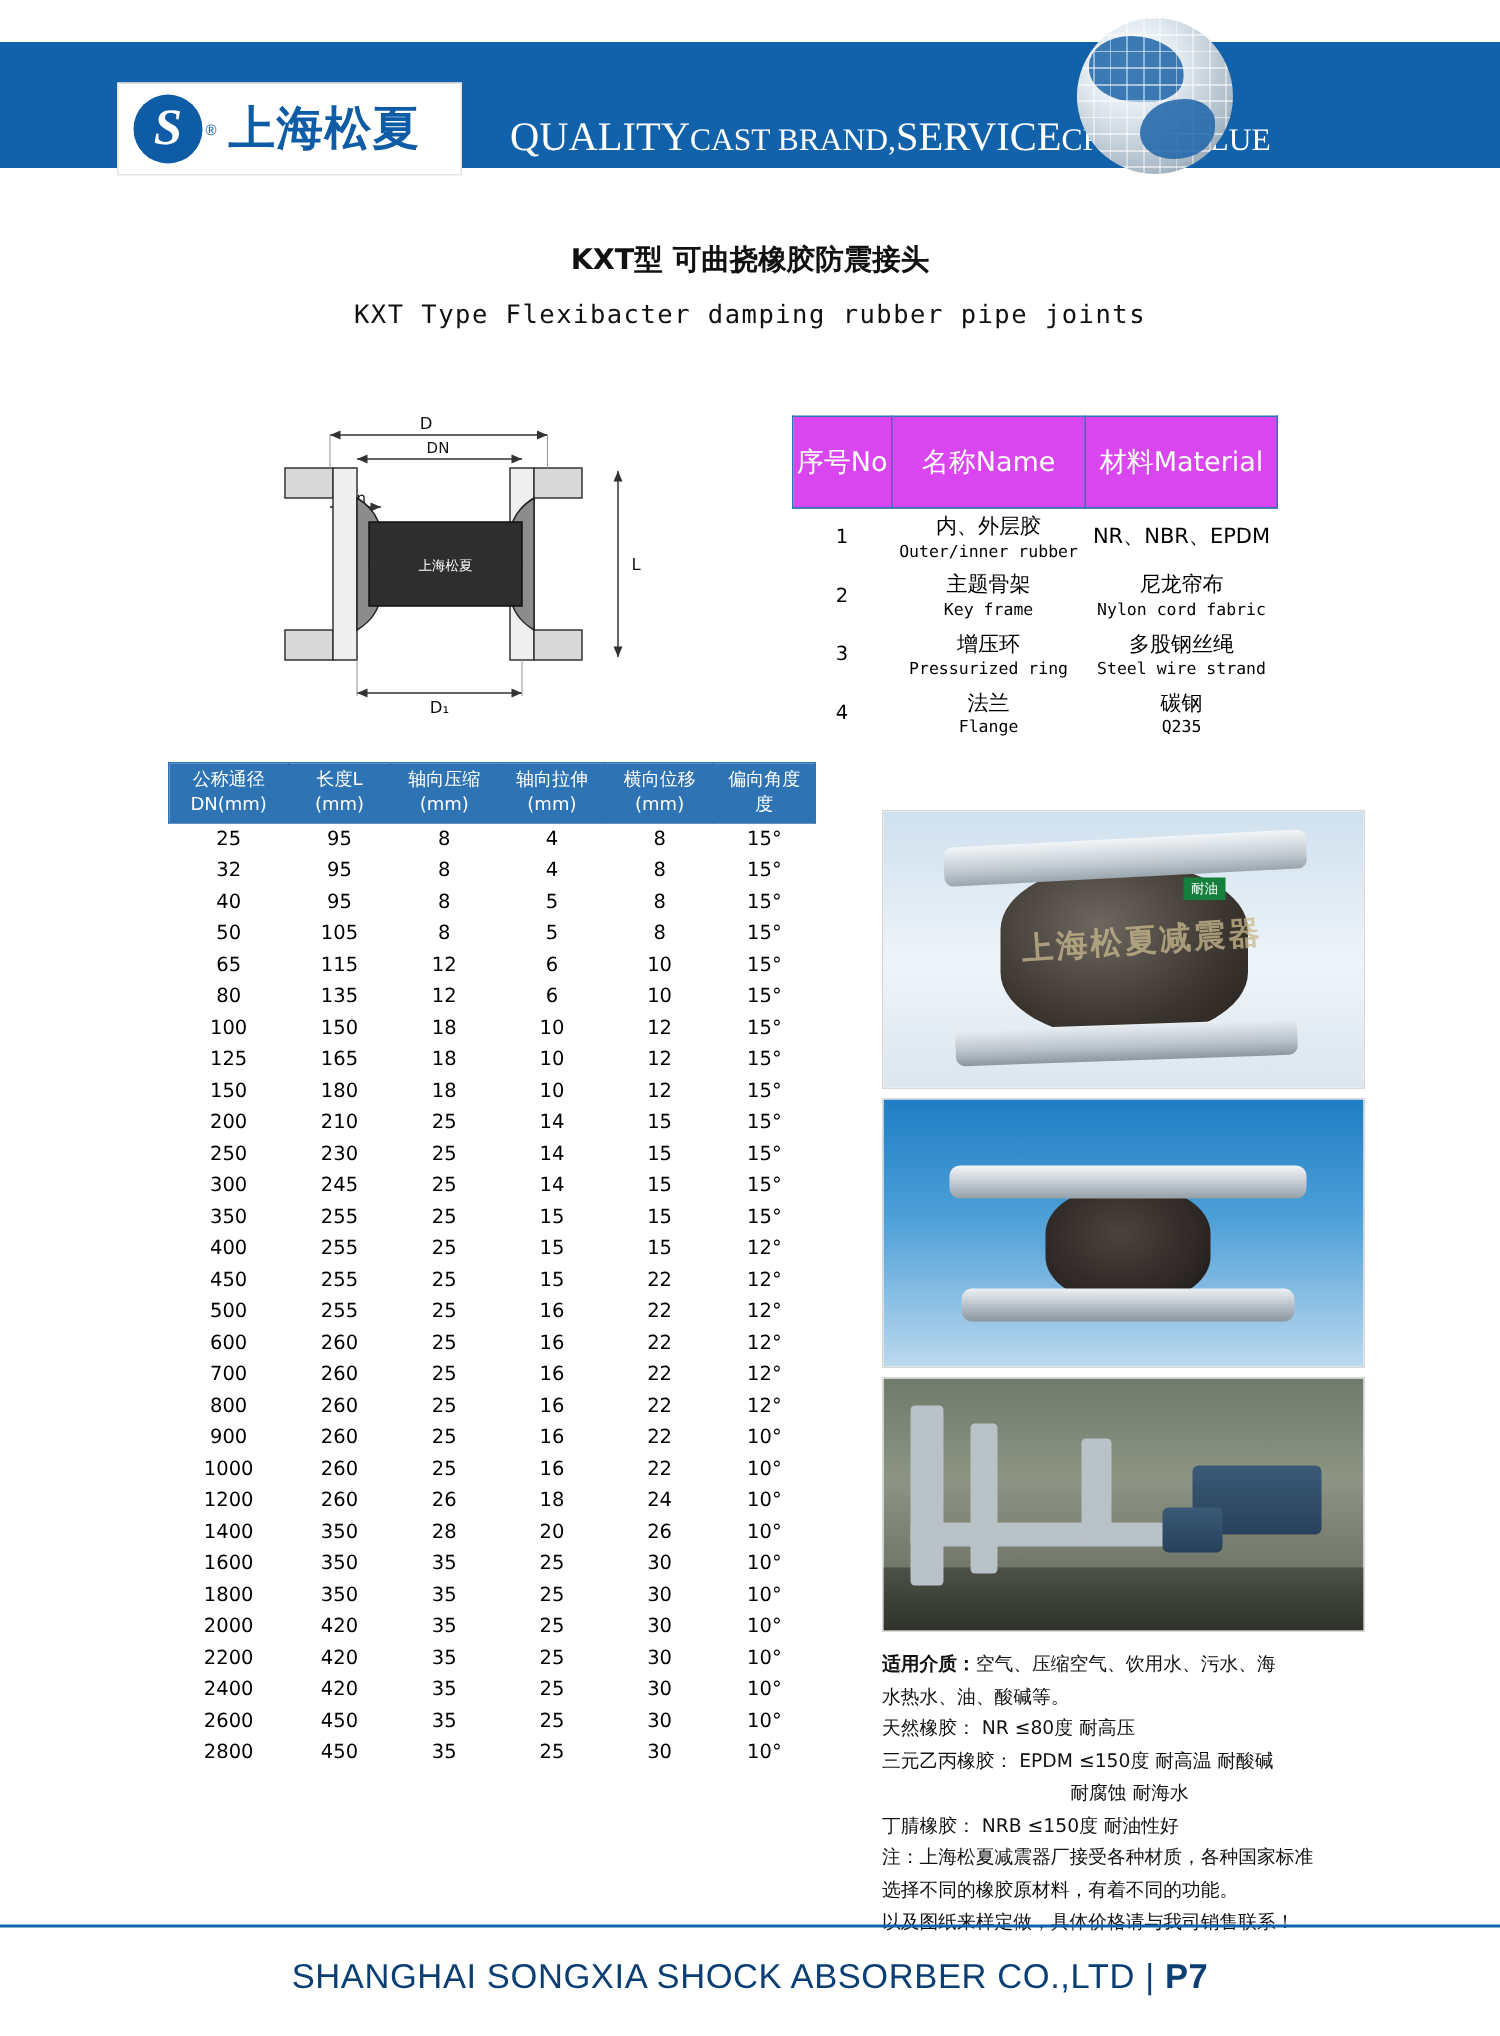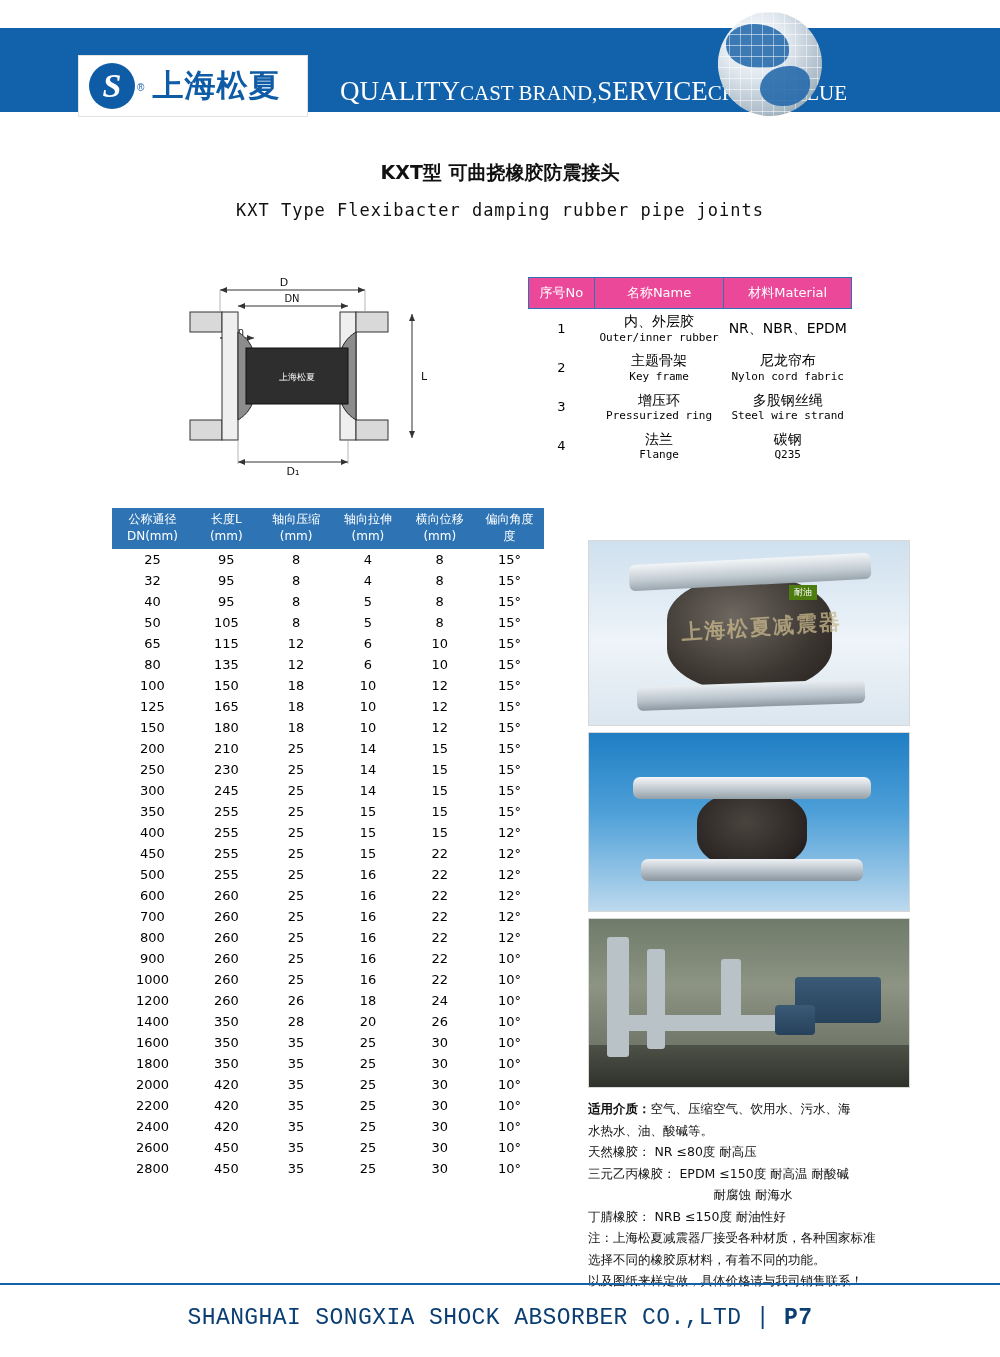--- a/index.html
+++ b/index.html
@@ -141,25 +141,25 @@
   }
 
   
   .mat-table {
     position: absolute;
     left: 528px; top: 277px;
     width: 324px;
     border-collapse: collapse;
   }
   .mat-table th {
-    background: #ec4899;
+    background: #d946ef;
     color: #fff;
-    font-size: 13px;
+    font-size: 18px;
     font-weight: normal;
-    padding: 6px 2px;
+    padding: 18px 2px;
     border: 1px solid #2e74b5;
     font-family: "DejaVu Sans", sans-serif;
   }
   .mat-table td {
     text-align: center;
     font-size: 13px;
     padding: 4px 2px;
     border: none;
     line-height: 1.25;
     font-family: "DejaVu Sans", sans-serif;
@@ -229,21 +229,21 @@
   }
   .ph1-flange-b {
     position: absolute; left: 48px; top: 142px;
     width: 228px; height: 24px;
     background: linear-gradient(to bottom, #e9eef2, #b9c3cb 60%, #8d979f);
     border-radius: 6px;
     transform: rotate(-2deg);
   }
   .ph1-label {
     position: absolute; left: 200px; top: 44px;
-    background: #4d7c0f; color: #fff;
+    background: #15803d; color: #fff;
     font-size: 9px; padding: 1px 5px;
     font-family: "DejaVu Sans", sans-serif;
   }
   .ph1-text {
     position: absolute; left: 92px; top: 72px;
     color: #c9b98d; font-size: 21px; font-weight: bold;
     opacity: .75; letter-spacing: 2px;
     font-family: "DejaVu Sans", sans-serif;
     transform: rotate(-4deg);
   }
@@ -304,21 +304,21 @@
     position: absolute;
     left: 0; bottom: 72px;
     width: 1000px; height: 2px;
     background: #1161ab;
   }
   .footer {
     position: absolute;
     left: 0; bottom: 26px;
     width: 1000px;
     text-align: center;
-    font-family: Liberation Mono, monospace;
+    font-family: Liberation Sans, sans-serif;
     font-size: 23px;
     color: #0b3f74;
     letter-spacing: .4px;
   }
   .footer .pg { font-weight: bold; }
 </style>
 </head>
 <body>
 
 <div class="header">

